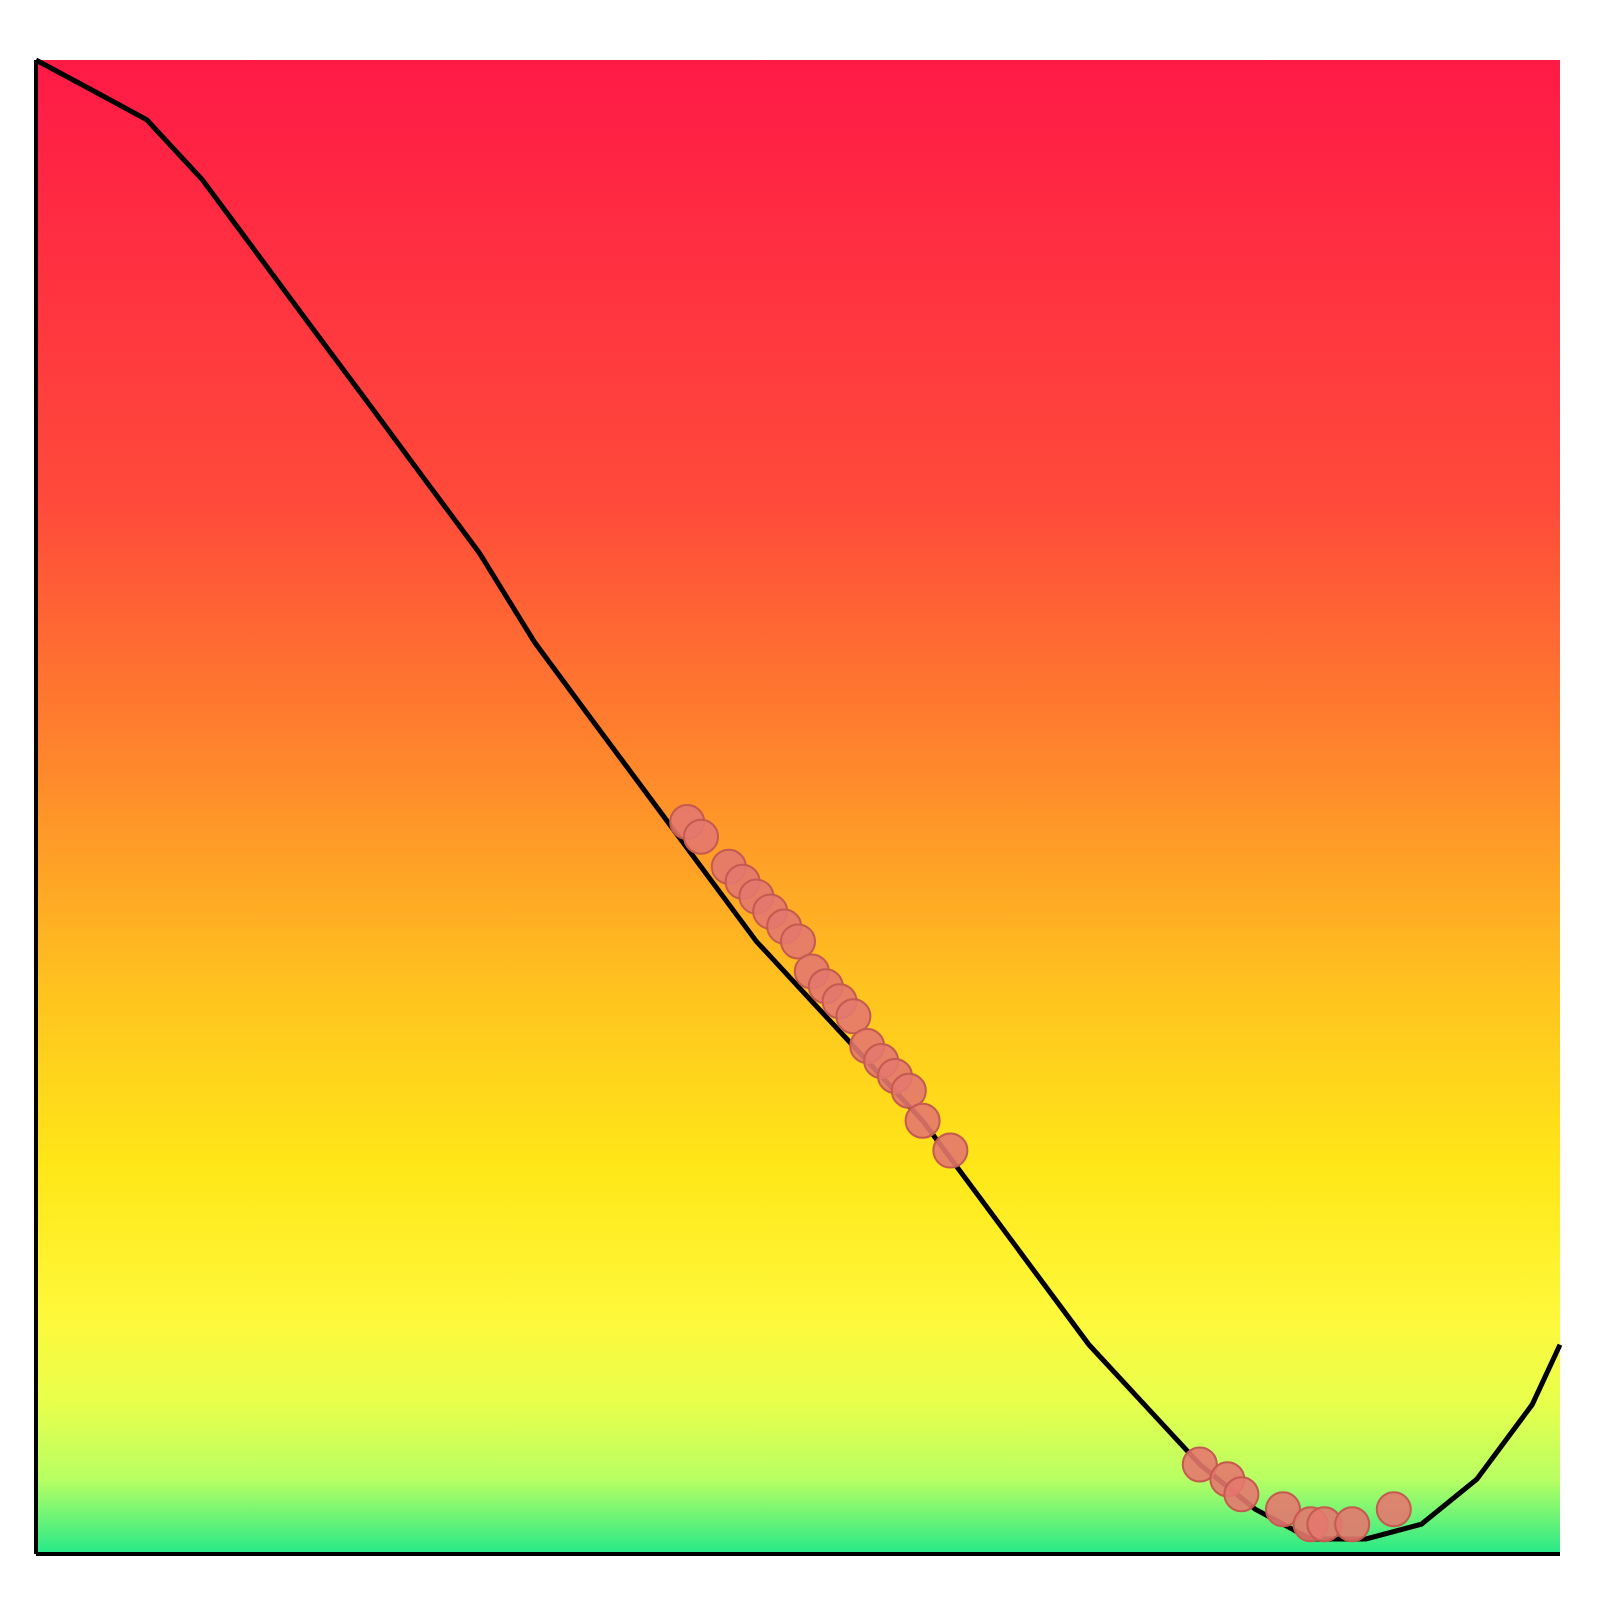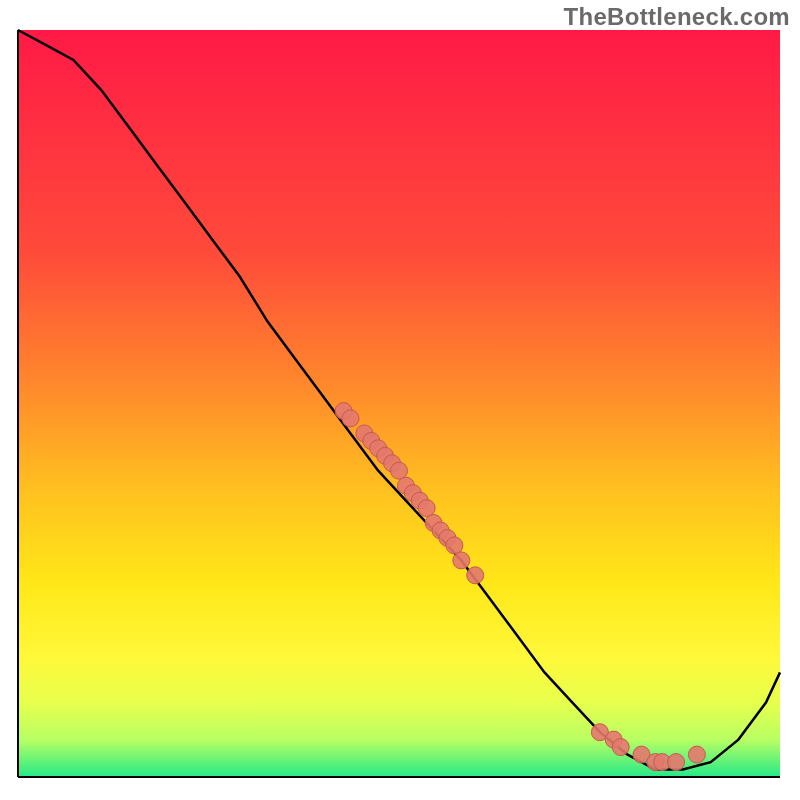--- a/index.html
+++ b/index.html
@@ -29,21 +29,20 @@
   svg {
     position: absolute;
     top: 0;
     left: 0;
   }
 </style>
 </head>
 <body>
 <div class="stage">
 
-<div class="watermark">TheBottleneck.com</div>
 
 <svg id="chart-svg" width="800" height="800" viewBox="0 0 800 800">
   <defs>
     <linearGradient id="bg-grad" x1="0" y1="0" x2="0" y2="1">
       <stop id="g0" offset="0%" stop-color="#ff1a46"></stop>
       <stop id="g1" offset="30%" stop-color="#ff4b3a"></stop>
       <stop id="g2" offset="48%" stop-color="#ff8a2b"></stop>
       <stop id="g3" offset="62%" stop-color="#ffc21f"></stop>
       <stop id="g4" offset="74%" stop-color="#ffe718"></stop>
       <stop id="g5" offset="84%" stop-color="#fff83a"></stop>

